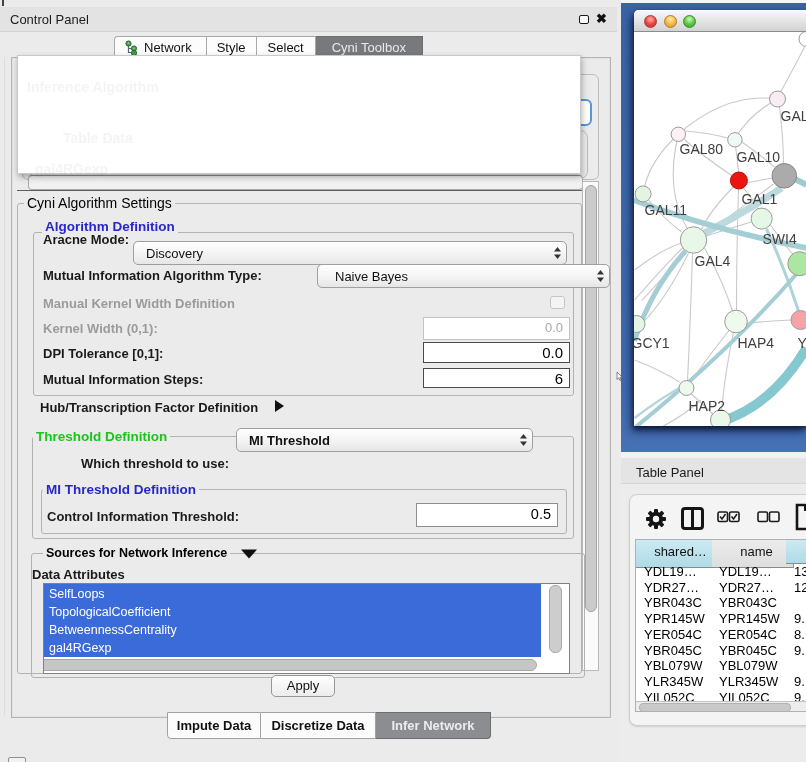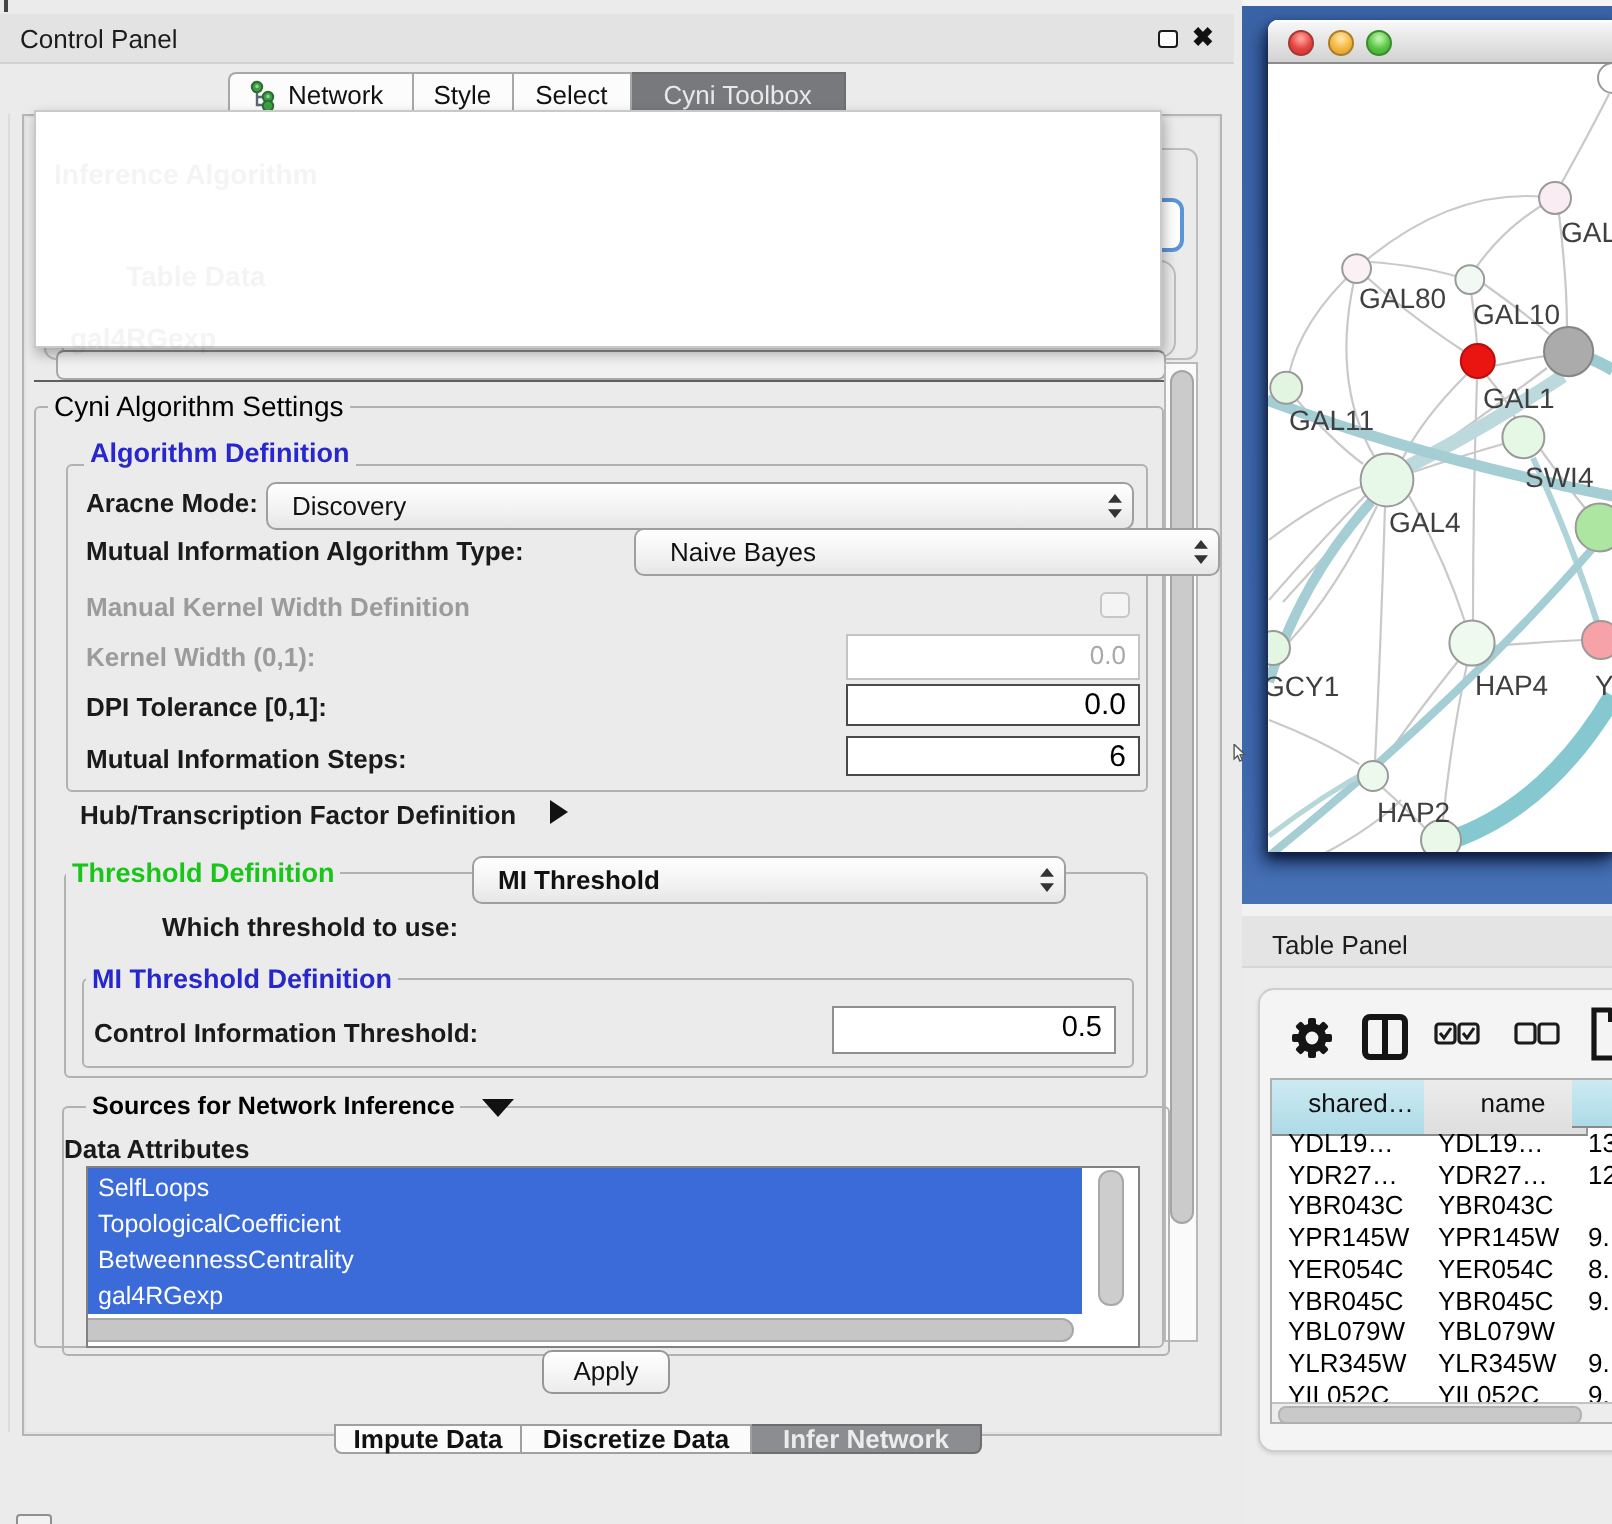--- a/index.html
+++ b/index.html
@@ -58,21 +58,21 @@
 
 <div class="abs" style="left:582px;top:181px;width:15px;height:488px;border:1px solid #b9b9b9;background:#fafafa;"></div>
 <div class="abs" style="left:584.5px;top:185px;width:10px;height:425px;border:1px solid #a5a5a5;border-radius:6px;background:#cbcbcb;"></div>
 
 <div class="gbox" style="left:17px;top:203px;width:563px;height:469px;"></div>
 <div class="gtitle" style="left:24px;top:196px;font-weight:normal;font-size:14px;">Cyni Algorithm Settings</div>
 
 <div class="gbox" style="left:33px;top:232px;width:539px;height:162px;"></div>
 <div class="gtitle" style="left:42px;top:220px;color:#2727cc;">Algorithm Definition</div>
 
-<div class="lbl abs" style="left:43px;top:244px;">Aracne Mode:</div>
+<div class="lbl abs" style="left:43px;top:232px;">Aracne Mode:</div>
 <div class="combo" style="left:133px;top:241px;width:432px;height:22px;">
   <span class="ct">Discovery</span>
   <svg class="ar" width="9" height="14" viewBox="0 0 9 14">
     <path d="M4.5 1 L8 5.4 L1 5.4 Z" fill="#333"></path>
       <path d="M4.5 13 L8 8.6 L1 8.6 Z" fill="#333"></path>
     </svg>
 </div>
 
 <div class="lbl abs" style="left:43px;top:268px;">Mutual Information Algorithm Type:</div>
 <div class="combo" style="left:274px;top:264px;width:291px;height:22px;margin-left:43px;">
@@ -129,21 +129,21 @@
   <div style="position:absolute;left:0;top:0;width:497px;height:73px;background:#3a6bd8;"></div>
   <div style="position:absolute;left:5px;top:0.5px;font-size:12.5px;color:#fff;line-height:18.3px;">
     SelfLoops<br>TopologicalCoefficient<br>BetweennessCentrality<br>gal4RGexp</div>
   <div style="position:absolute;left:505px;top:1px;width:11px;height:66px;border:1px solid #a9a9a9;border-radius:6px;background:#cdcdcd;"></div>
   <div style="position:absolute;left:-8px;top:75px;width:499px;height:10px;border:1px solid #a8a8a8;border-radius:6px;background:#c6c6c6;"></div>
 </div>
 
 <div class="abs" style="left:271px;top:675px;width:62px;height:18px;border:1px solid #979797;border-radius:5px;
      background:linear-gradient(#ffffff,#ececec);font-size:13px;color:#111;text-align:center;padding-top:2px;">Apply</div>
 
-<div class="abs" style="left:146px;top:712px;height:15px;display:flex;padding-left:21px;">
+<div class="abs" style="left:146px;top:712px;height:27px;display:flex;padding-left:21px;">
   <div style="border:1px solid #a0a0a0;border-radius:0 0 0 4px;background:#fbfbfb;font-size:13px;font-weight:bold;color:#111;width:92px;
               display:flex;align-items:center;justify-content:center;">Impute Data</div>
   <div style="border:1px solid #a0a0a0;border-left:none;background:#fbfbfb;font-size:13px;font-weight:bold;color:#111;width:114px;
               display:flex;align-items:center;justify-content:center;">Discretize Data</div>
   <div style="border:1px solid #6e6e6e;border-left:none;border-radius:0 0 4px 0;background:#8b8d90;font-size:13px;font-weight:bold;color:#ececec;width:114px;
               display:flex;align-items:center;justify-content:center;">Infer Network</div>
 </div>
 <div class="abs" style="left:8px;top:757px;width:16px;height:10px;border:1px solid #909090;border-radius:2px;background:#f2f2f2;"></div>
 
 <div class="abs" style="left:17px;top:55px;width:562px;height:117px;background:#fff;border:1px solid #c9c9c9;

